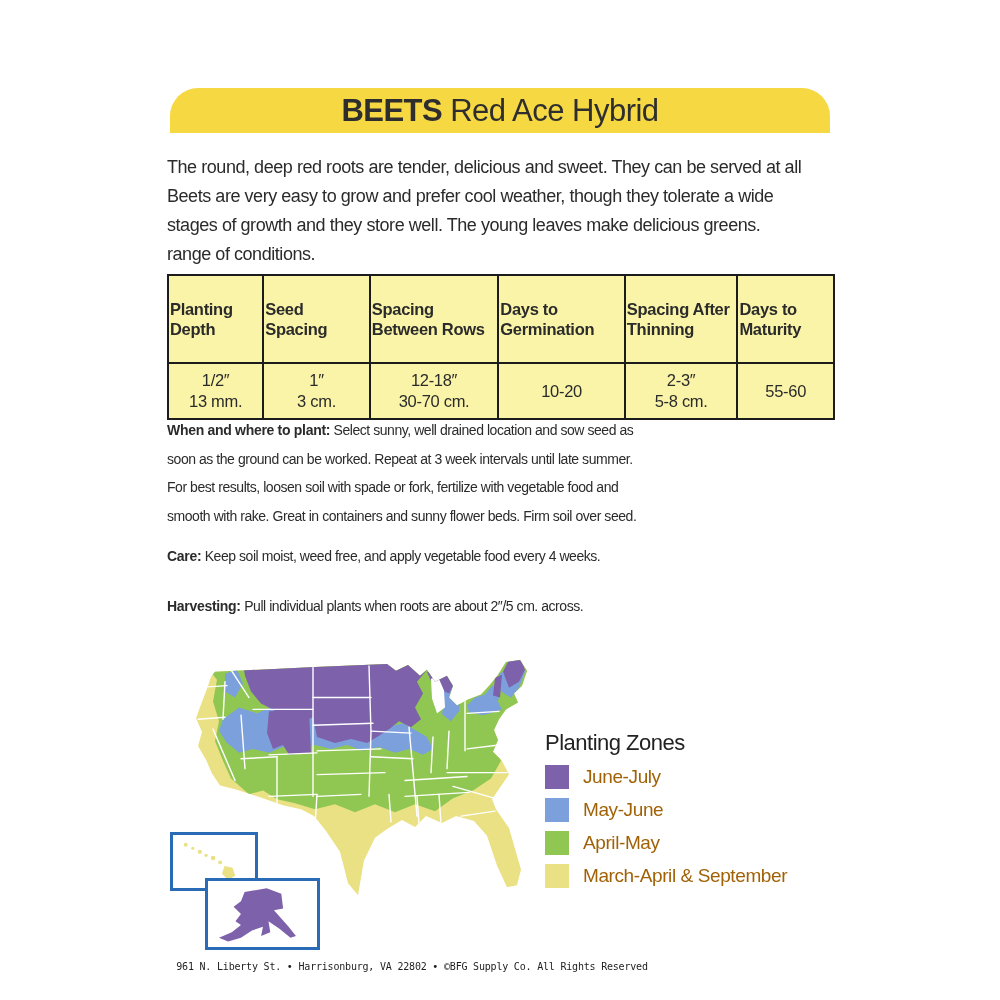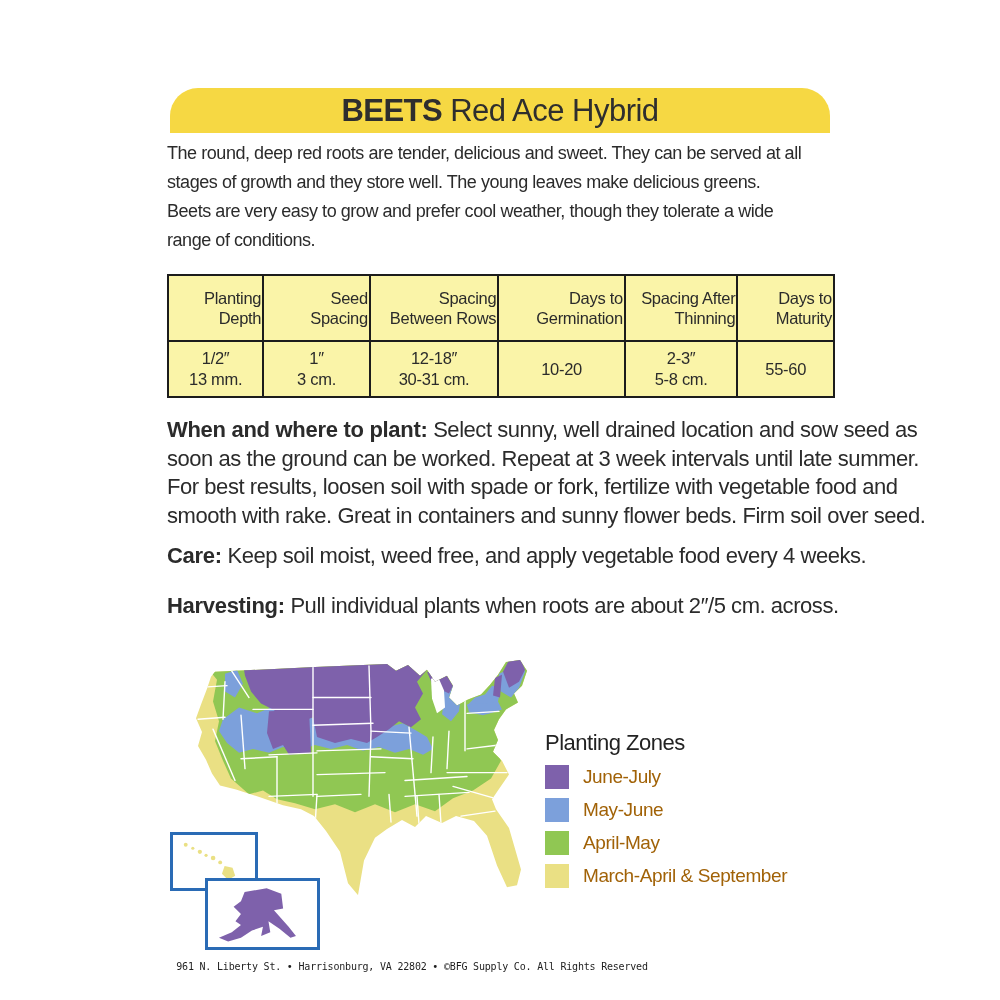--- a/index.html
+++ b/index.html
@@ -7,29 +7,29 @@
         font-family:"Liberation Sans",sans-serif;color:var(--text,#2b2b2b);}
   
   .banner{position:absolute;left:170px;top:88px;width:660px;height:45px;
           background:var(--banner,#f6d843);border-radius:28px 28px 0 0;
           display:flex;align-items:center;justify-content:center;
           font-size:31px;letter-spacing:-0.5px;color:#2e2e2e;}
   .banner .b1{font-weight:bold;margin-right:8px;}
   
   .txtblock{position:absolute;left:167px;width:690px;font-size:18px;line-height:29px;
             letter-spacing:-0.45px;color:#2b2b2b;white-space:nowrap;}
-  .para{position:absolute;left:167px;width:690px;font-size:22px;line-height:28.5px;
+  .para{position:absolute;left:167px;width:690px;font-size:14px;line-height:28.5px;
         letter-spacing:-0.45px;color:#2b2b2b;white-space:nowrap;}
   .para b,.txtblock b{letter-spacing:-0.3px;}
   
   table.spec{position:absolute;left:167px;top:274px;width:668px;border-collapse:collapse;
              background:var(--table-bg,#faf4a8);table-layout:fixed;}
   table.spec,table.spec th,table.spec td{border:2.5px solid #1c1c1c;}
   table.spec th{height:60px;font-size:16.5px;line-height:20px;letter-spacing:-0.3px;
-                font-weight:normal;text-align:right;vertical-align:middle;padding:2px 1px;}
+                font-weight:bold;text-align:left;vertical-align:middle;padding:13px 1px;}
   table.spec td{height:50px;font-size:16.5px;line-height:21px;letter-spacing:-0.3px;
                 text-align:center;vertical-align:middle;padding:2px 1px;}
   .cl{display:block;}
   
   .mapwrap{position:absolute;left:165px;top:650px;width:395px;height:305px;}
   .conus{position:absolute;left:0;top:8px;width:380px;height:247px;}
   .inset{position:absolute;background:#fff;border:3px solid var(--inset-border,#2a6bb5);box-sizing:border-box;}
   .inset-hi{left:5px;top:182px;width:88px;height:59px;}
   .inset-ak{left:40px;top:228px;width:115px;height:72px;}
   .inset svg{position:absolute;left:0;top:0;width:100%;height:100%;}
@@ -57,24 +57,24 @@
 </head>
 <body>
 
 <div class="page">
 
   <div class="banner">
     <span class="b1">BEETS</span>
     <span class="b2">Red Ace Hybrid</span>
   </div>
 
-  <div class="txtblock" style="top:139px;">
+  <div class="txtblock" style="top:153px;">
     <div>The round, deep red roots are tender, delicious and sweet. They can be served at all</div>
+    <div>Beets are very easy to grow and prefer cool weather, though they tolerate a wide</div>
     <div>stages of growth and they store well. The young leaves make delicious greens.</div>
-    <div>Beets are very easy to grow and prefer cool weather, though they tolerate a wide</div>
     <div>range of conditions.</div>
   </div>
 
   <table class="spec">
     <colgroup>
       <col style="width:14.3%">
         <col style="width:16.0%">
         <col style="width:19.3%">
       <col style="width:19.0%">
         <col style="width:16.9%">
@@ -111,21 +111,21 @@
       <td>
             <span class="cl">1/2″</span>
             <span class="cl">13 mm.</span>
           </td>
       <td>
             <span class="cl">1″</span>
             <span class="cl">3 cm.</span>
           </td>
       <td>
             <span class="cl">12-18″</span>
-            <span class="cl">30-31 cm.</span>
+            <span class="cl">30-70 cm.</span>
           </td>
       <td>
             <span class="cl">10-20</span>
             <span class="cl"></span>
           </td>
       <td>
             <span class="cl">2-3″</span>
             <span class="cl">5-8 cm.</span>
           </td>
       <td>

